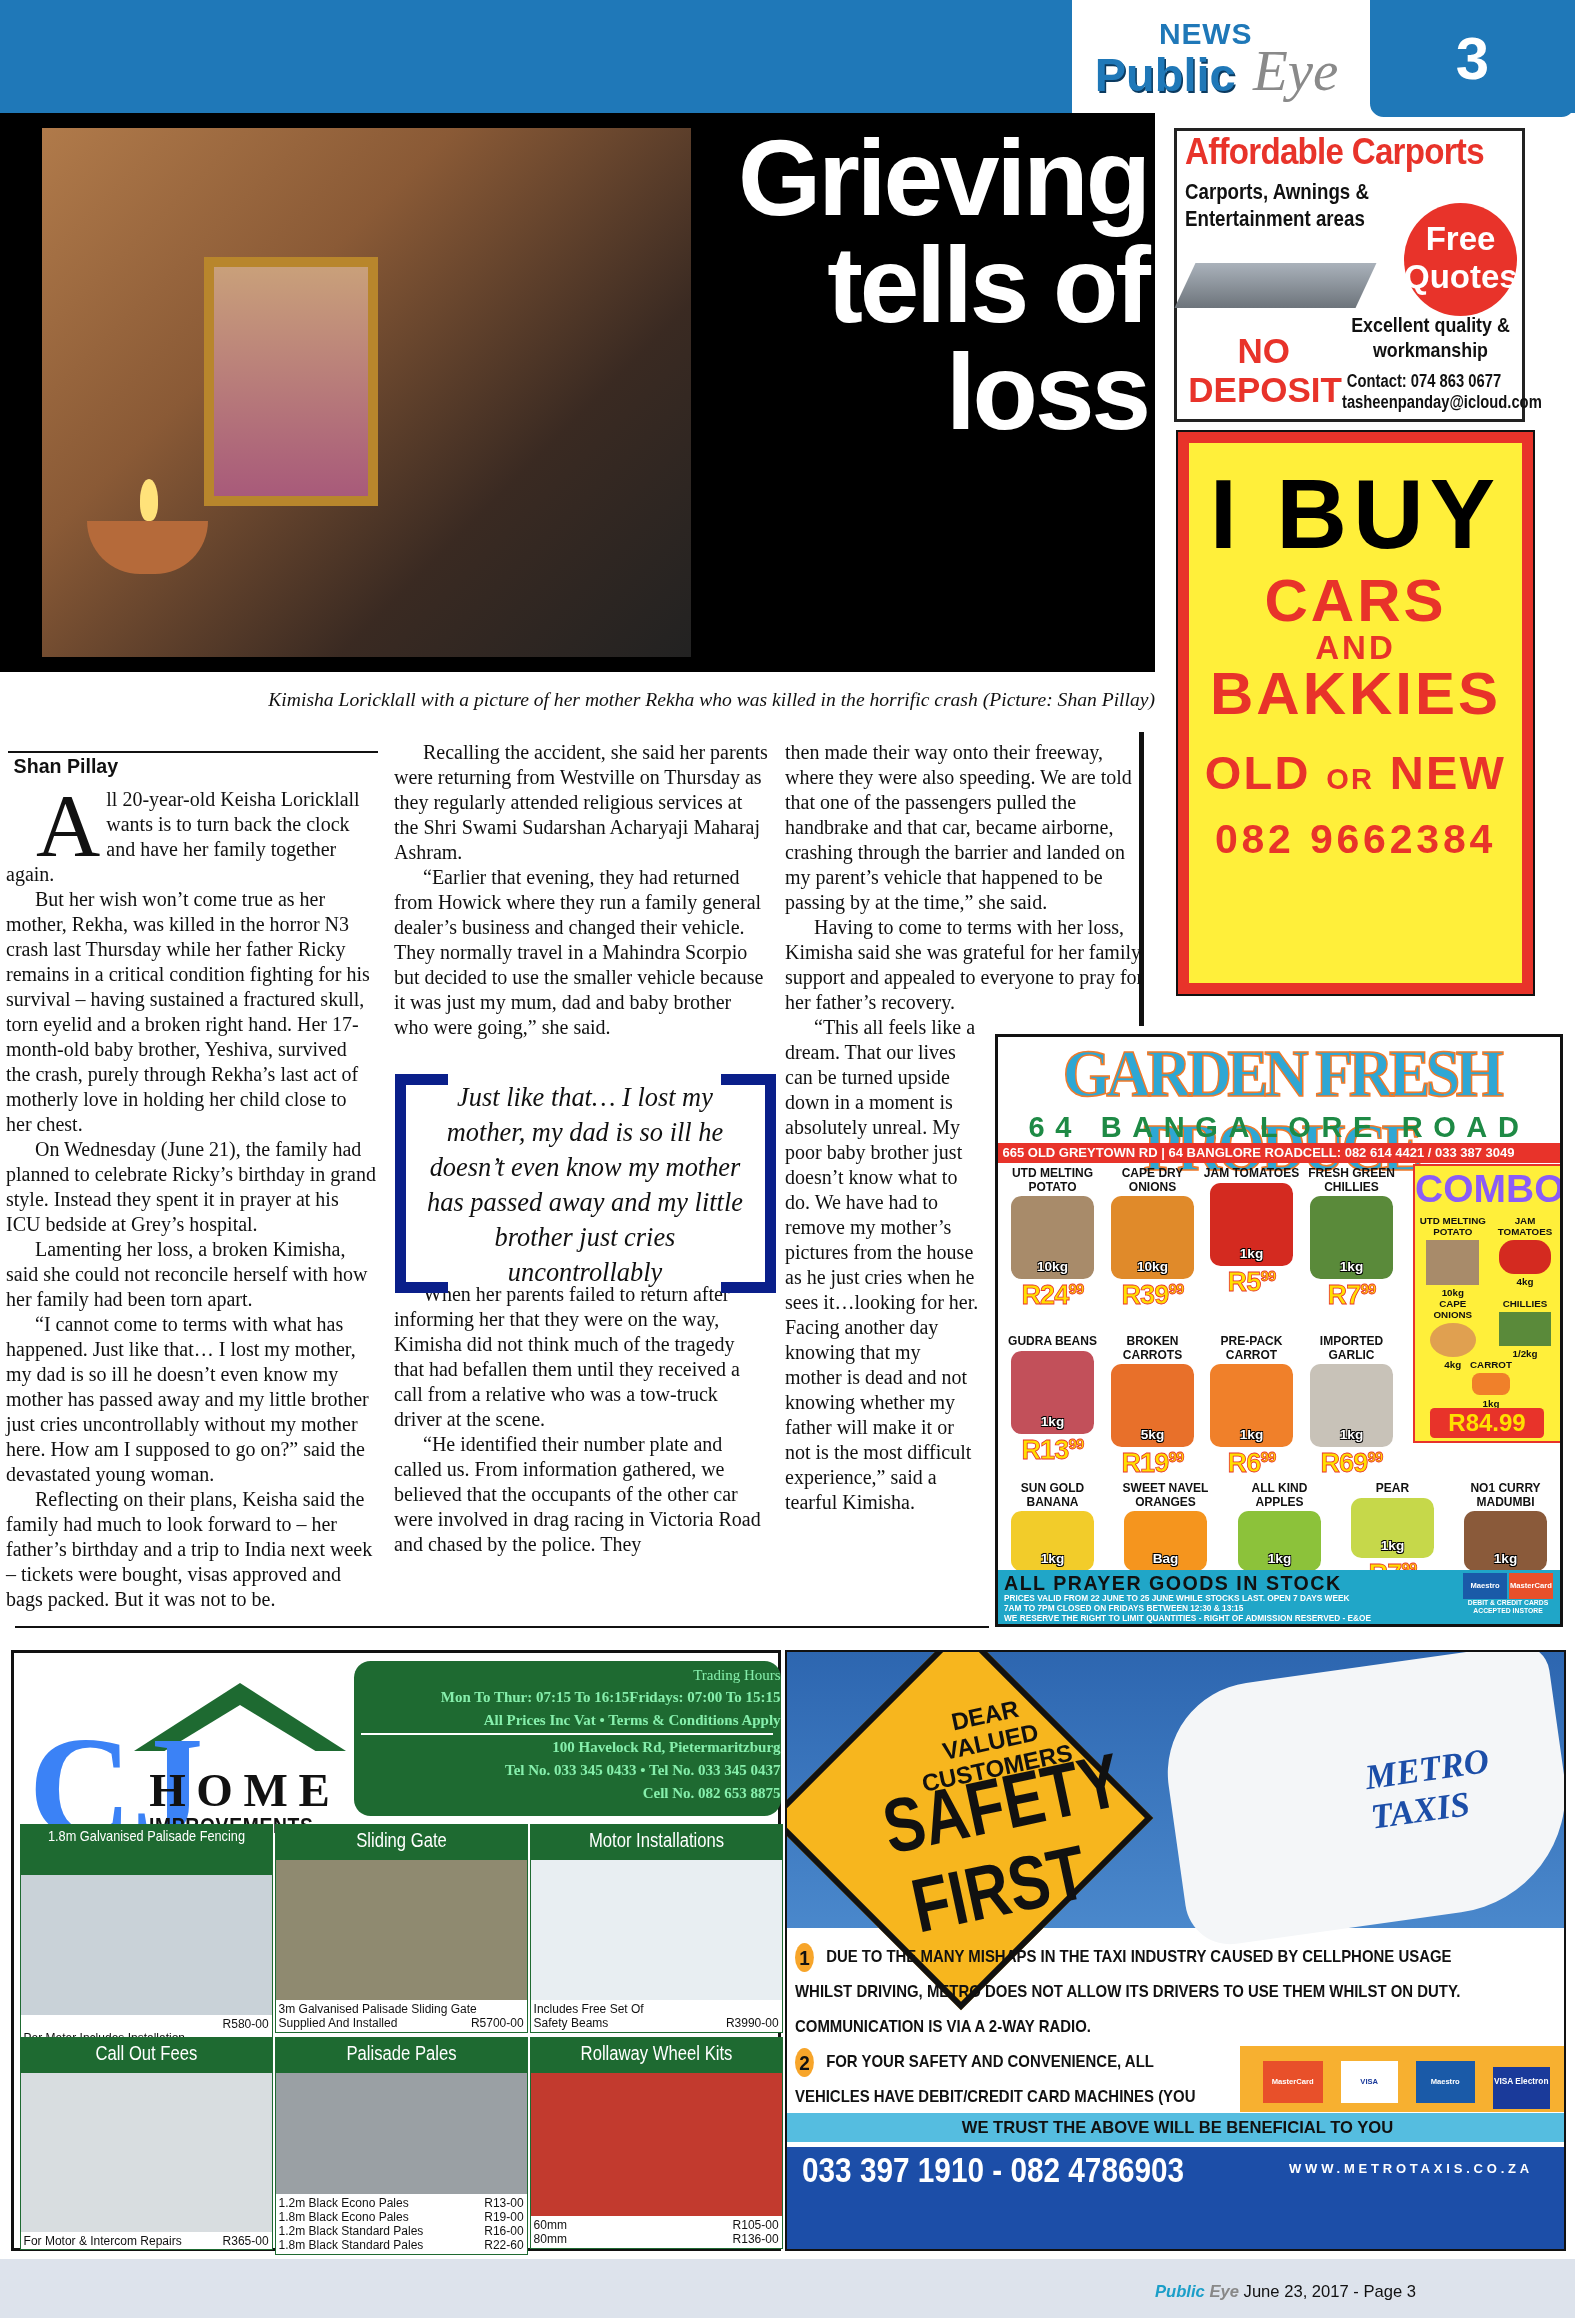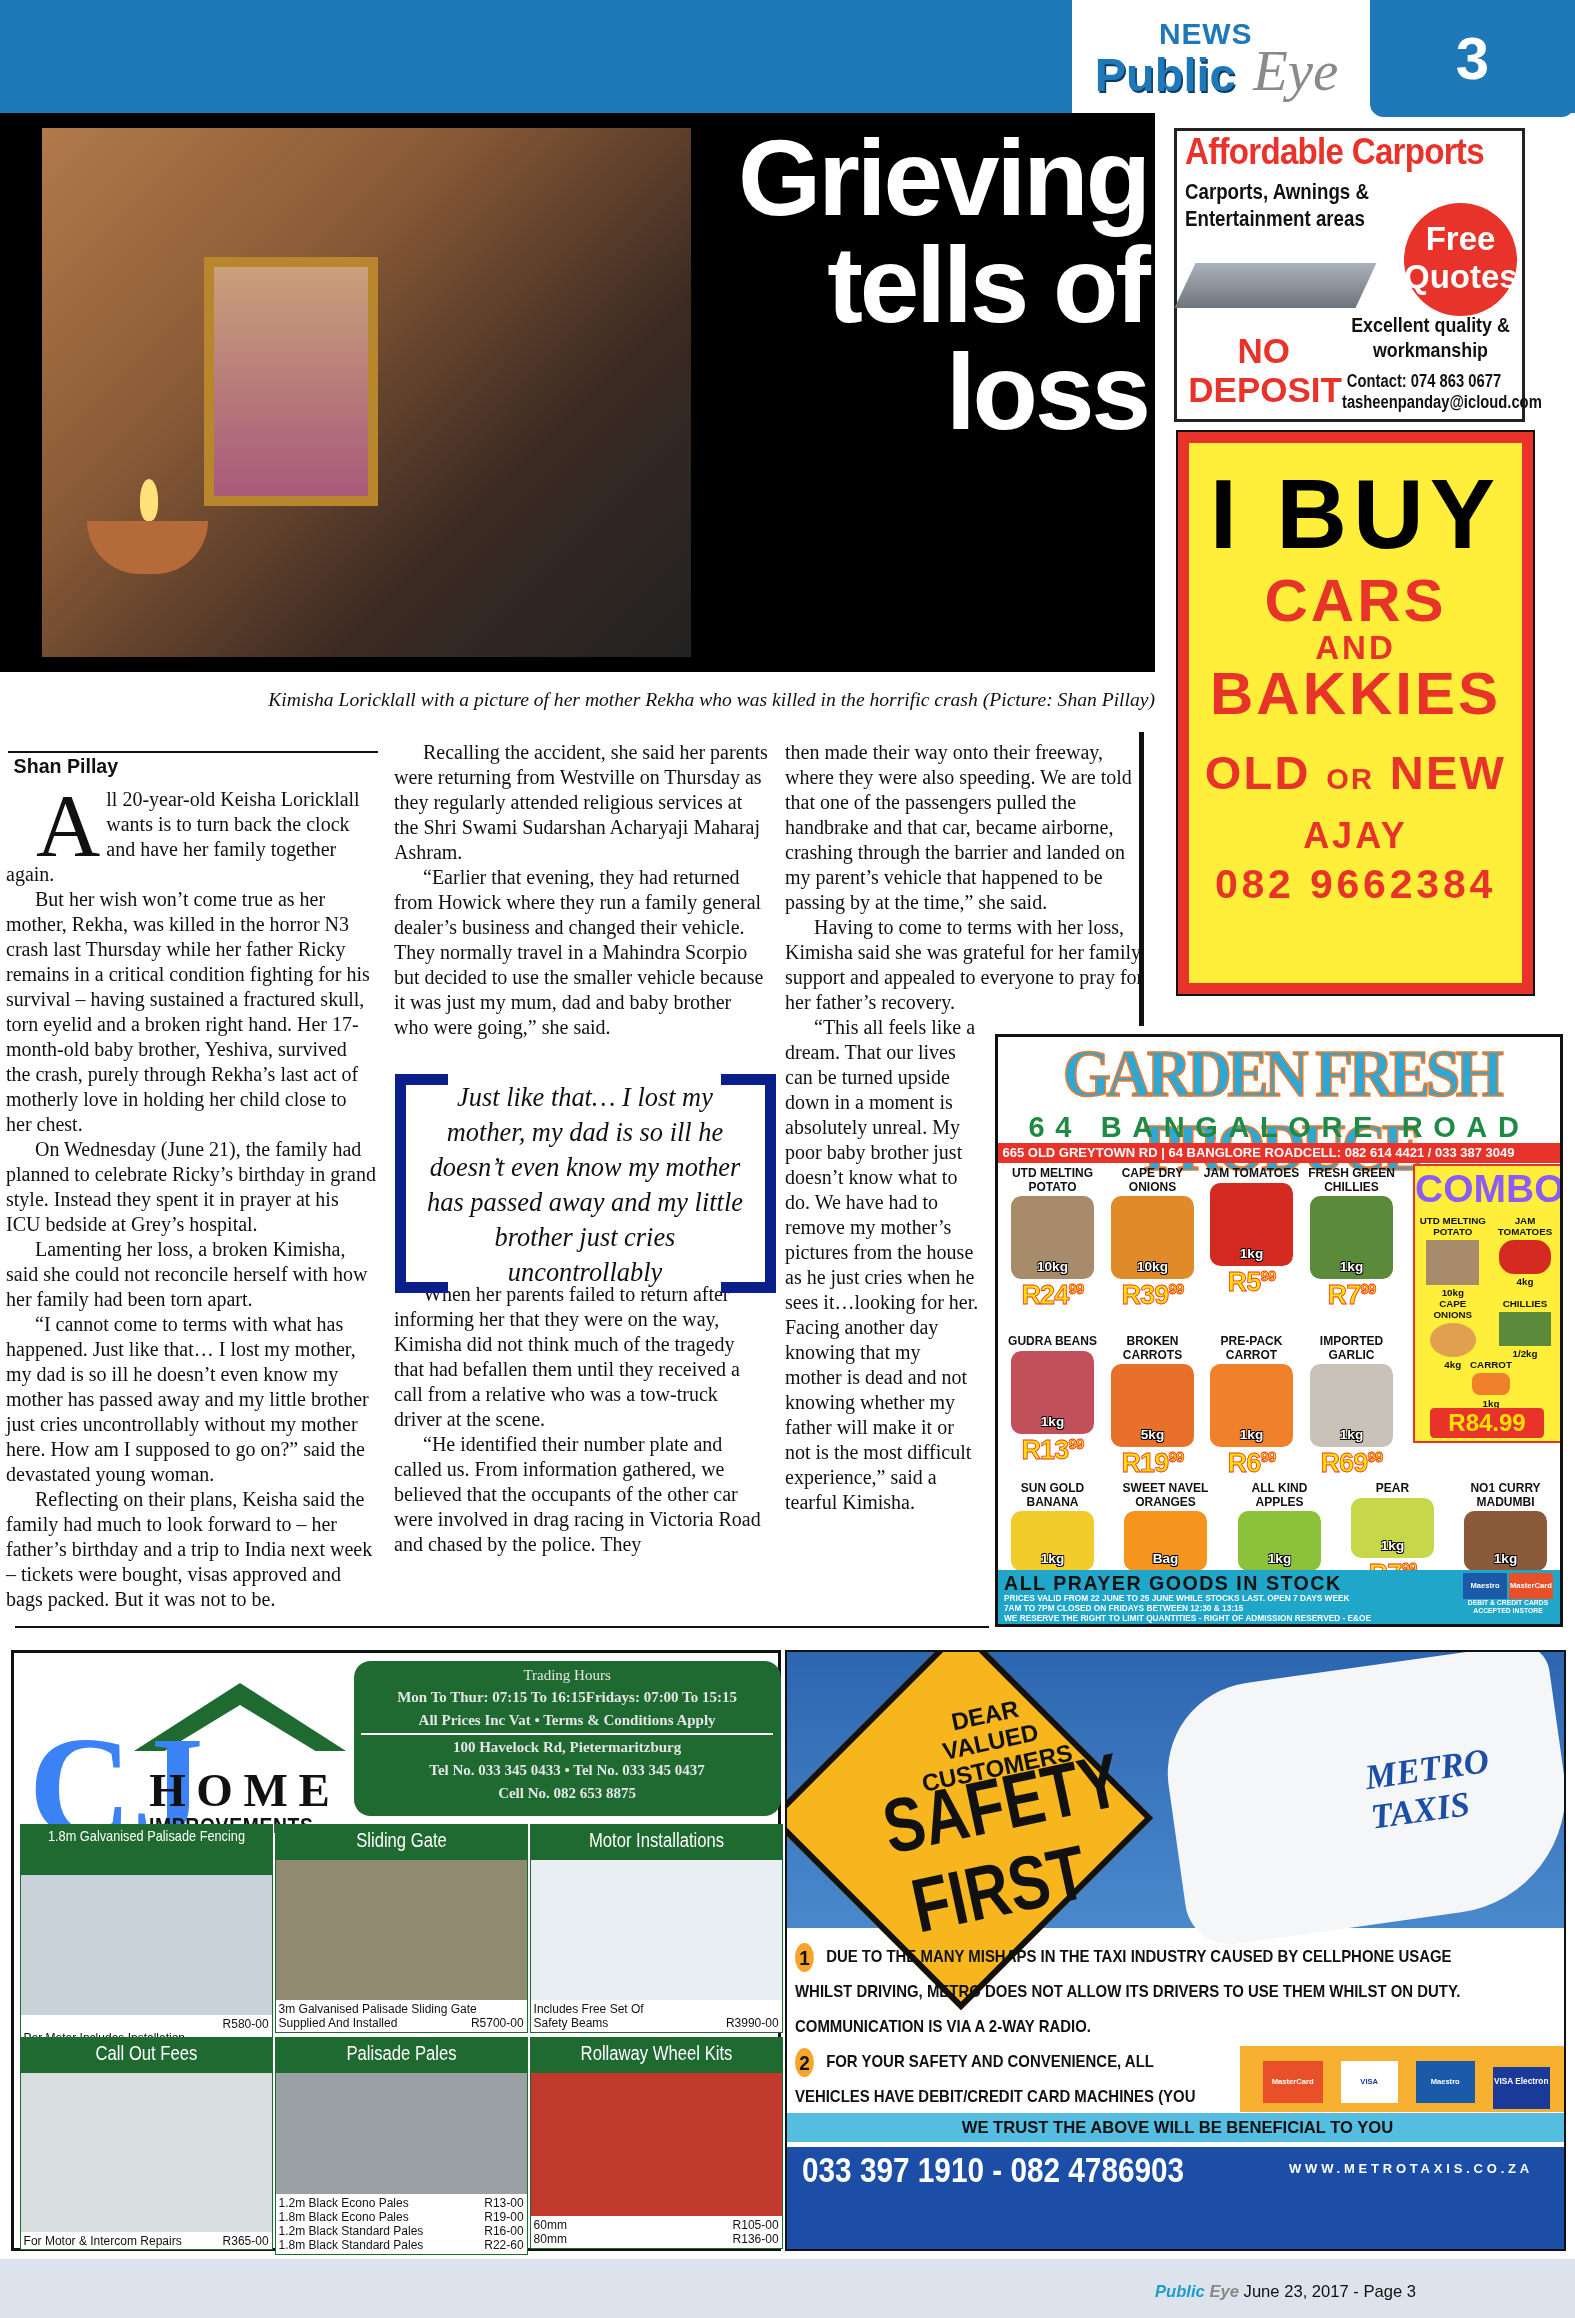--- a/index.html
+++ b/index.html
@@ -76,21 +76,21 @@
 #produce .prayer .cards{position:absolute;left:461px;top:3px;width:98px;font:bold 6.8px/8.3px "Liberation Sans",sans-serif;color:#fff;text-align:center}
 .mini{display:inline-block;width:44px;height:26px;border-radius:0;font:bold 7.6px/26px "Liberation Sans",sans-serif;color:#fff;text-align:center}
 
 #cj{left:10.6px;top:1650px;width:770px;height:601px;border:3px solid #111;background:#fff}
 #cj .logo{position:absolute;left:7.6px;top:7.6px;width:332px;height:279px}
 #cj .logo .C{position:absolute;left:7.6px;top:45px;font:bold 143px "Liberation Serif",serif;color:#3b82f6}
 #cj .logo .roof{position:absolute;left:113px;top:22.7px;width:0;height:0;border-left:106px solid transparent;border-right:106px solid transparent;border-bottom:68px solid #1e6a31}
 #cj .logo .roofin{position:absolute;left:132px;top:44px;width:0;height:0;border-left:87px solid transparent;border-right:87px solid transparent;border-bottom:53px solid #fff}
 #cj .logo .home{position:absolute;left:128px;top:102px;font:bold 47px "Liberation Serif",serif;letter-spacing:10.6px}
 #cj .logo .imp{position:absolute;left:128px;top:151px;font:bold 22.7px "Liberation Sans",sans-serif;letter-spacing:0.8px;transform:scaleX(.85);transform-origin:left}
-#cj .info{position:absolute;left:340px;top:7.6px;width:427px;height:155px;background:#1e6a31;border-radius:16.6px;color:#e5e5e5;text-align:center;font-family:"Liberation Serif",serif}
+#cj .info{position:absolute;left:340px;top:7.6px;width:427px;height:155px;background:#1e6a31;border-radius:16.6px;color:#86efac;text-align:right;font-family:"Liberation Serif",serif}
 #cj .info .l1{font-size:15px;line-height:22.7px;padding-top:3px}
 #cj .info .l{font-size:15px;line-height:22.7px;font-weight:bold}
 #cj .info hr{border:0;height:1.5px;background:#fff;margin:1.5px 7.6px}
 .cjcell{position:absolute;width:253px;background:#1e6a31;border:1.5px solid #1e6a31}
 .cjcell .h{color:#fff;text-align:center;font:19.6px/26px "Liberation Sans",sans-serif;transform:scaleX(.85)}
 .cjcell .im{background:#ccc}
 .cjcell .ft{background:#fff;font:12px/14.3px "Liberation Sans",sans-serif;padding:1.5px 3px;position:relative;transform-origin:left}
 .row2{display:flex;justify-content:space-between}
 
 #metro{left:785px;top:1650px;width:781px;height:601px;border:2.3px solid #111;background:#fff;overflow:hidden}
@@ -185,21 +185,20 @@
   </div>
 </div>
 
 <div id="ibuy" class="abs">
   <div class="in">
     <div class="b1">I BUY</div>
     <div class="b2">CARS</div>
     <div class="b3">AND</div>
     <div class="b2">BAKKIES</div>
     <div class="b4"><span>OLD</span> <small>OR</small> <span>NEW</span></div>
-    <div class="b5">AJAY</div>
     <div class="b6">082 9662384</div>
   </div>
 </div>
 
 <div id="produce" class="abs">
   <div class="gt">GARDEN FRESH PRODUCE</div>
   <div class="road">64 BANGALORE ROAD</div>
   <div class="strip">665 OLD GREYTOWN RD | 64 BANGLORE ROADCELL: 082 614 4421 / 033 387 3049</div>
   <div id="items">
       <div class="pitem" style="left: 6px; top: 130px;">

